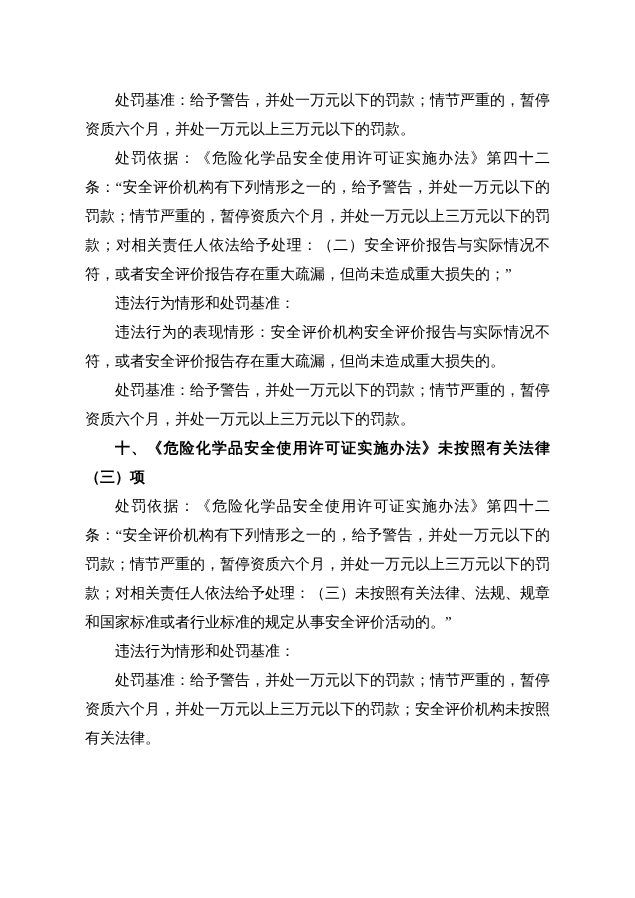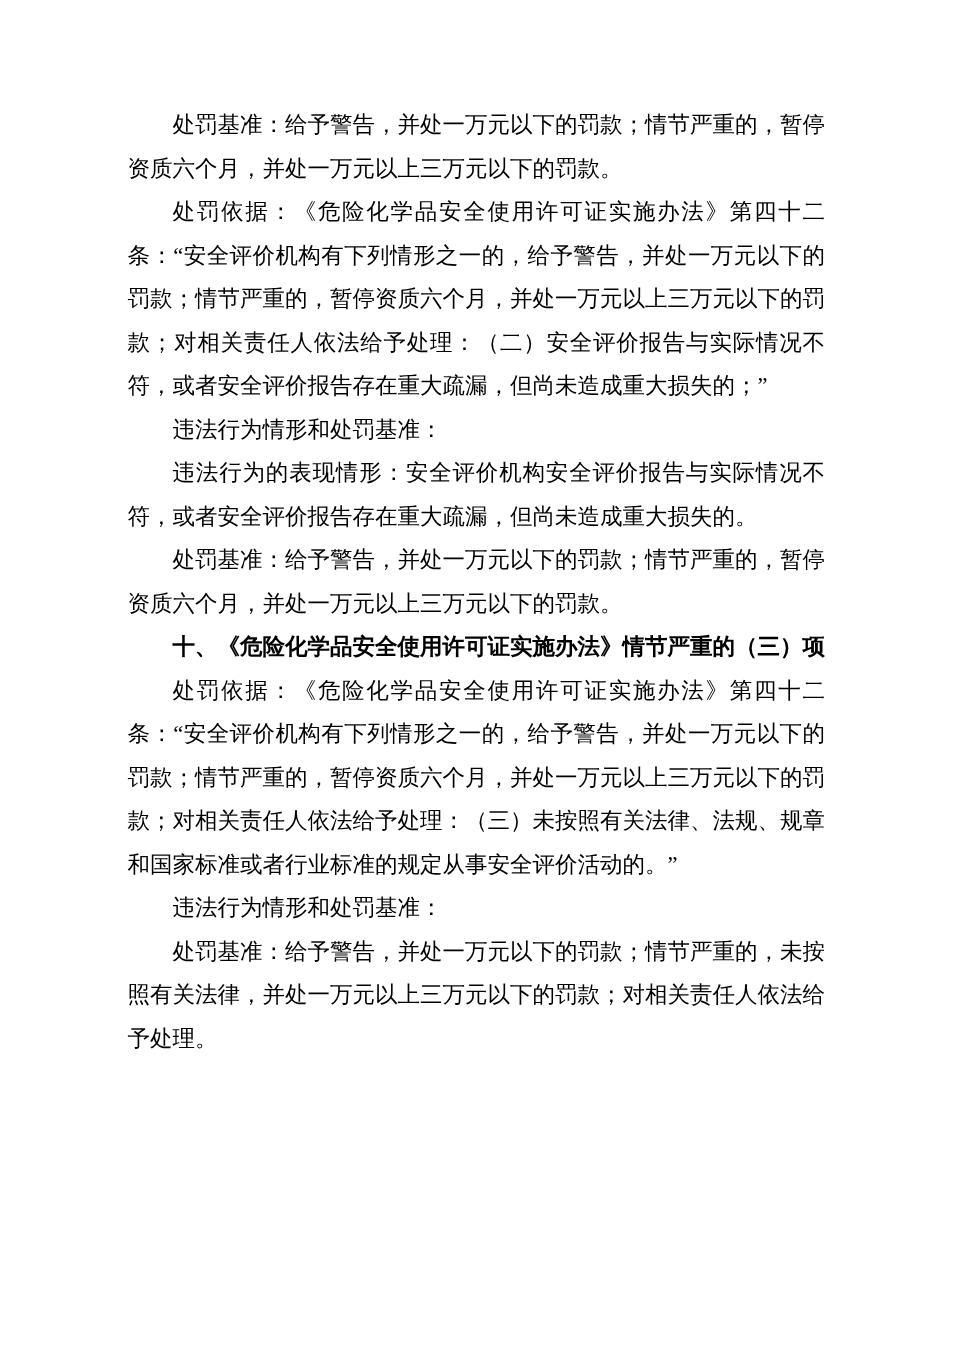--- a/index.html
+++ b/index.html
@@ -13,21 +13,21 @@
     margin: 0 auto;
     background: #ffffff;
     color: #000000;
     font-family: "Liberation Serif", "DejaVu Serif", serif;
     overflow: hidden;
   }
   .content {
     position: absolute;
     left: 85px;
     right: 85px;
-    top: 70px;
+    top: 86px;
     font-size: 15px;
     line-height: 29px;
     text-align: justify;
   }
   .para {
     text-indent: 2em;
   }
   .heading {
     font-weight: bold;
     text-indent: 2em;
@@ -45,18 +45,18 @@
 </head>
 <body>
 
 <div class="page">
   <div class="content">
     <p class="para">处罚基准：给予警告，并处一万元以下的罚款；情节严重的，暂停资质六个月，并处一万元以上三万元以下的罚款。</p>
     <p class="para">处罚依据：《危险化学品安全使用许可证实施办法》第四十二条：“安全评价机构有下列情形之一的，给予警告，并处一万元以下的罚款；情节严重的，暂停资质六个月，并处一万元以上三万元以下的罚款；对相关责任人依法给予处理：（二）安全评价报告与实际情况不符，或者安全评价报告存在重大疏漏，但尚未造成重大损失的；”</p>
     <p class="para">违法行为情形和处罚基准：</p>
     <p class="para">违法行为的表现情形：安全评价机构安全评价报告与实际情况不符，或者安全评价报告存在重大疏漏，但尚未造成重大损失的。</p>
     <p class="para">处罚基准：给予警告，并处一万元以下的罚款；情节严重的，暂停资质六个月，并处一万元以上三万元以下的罚款。</p>
-    <p class="heading">十、《危险化学品安全使用许可证实施办法》情节严重的（三）项</p>
+    <p class="heading">十、《危险化学品安全使用许可证实施办法》未按照有关法律（三）项</p>
     <p class="para">处罚依据：《危险化学品安全使用许可证实施办法》第四十二条：“安全评价机构有下列情形之一的，给予警告，并处一万元以下的罚款；情节严重的，暂停资质六个月，并处一万元以上三万元以下的罚款；对相关责任人依法给予处理：（三）未按照有关法律、法规、规章和国家标准或者行业标准的规定从事安全评价活动的。”</p>
     <p class="para">违法行为情形和处罚基准：</p>
-    <p class="para">处罚基准：给予警告，并处一万元以下的罚款；情节严重的，未按照有关法律，并处一万元以上三万元以下的罚款；对相关责任人依法给予处理。</p>
+    <p class="para">处罚基准：给予警告，并处一万元以下的罚款；情节严重的，暂停资质六个月，并处一万元以上三万元以下的罚款；安全评价机构未按照有关法律。</p>
   </div>
 </div>
 
 </body></html>

